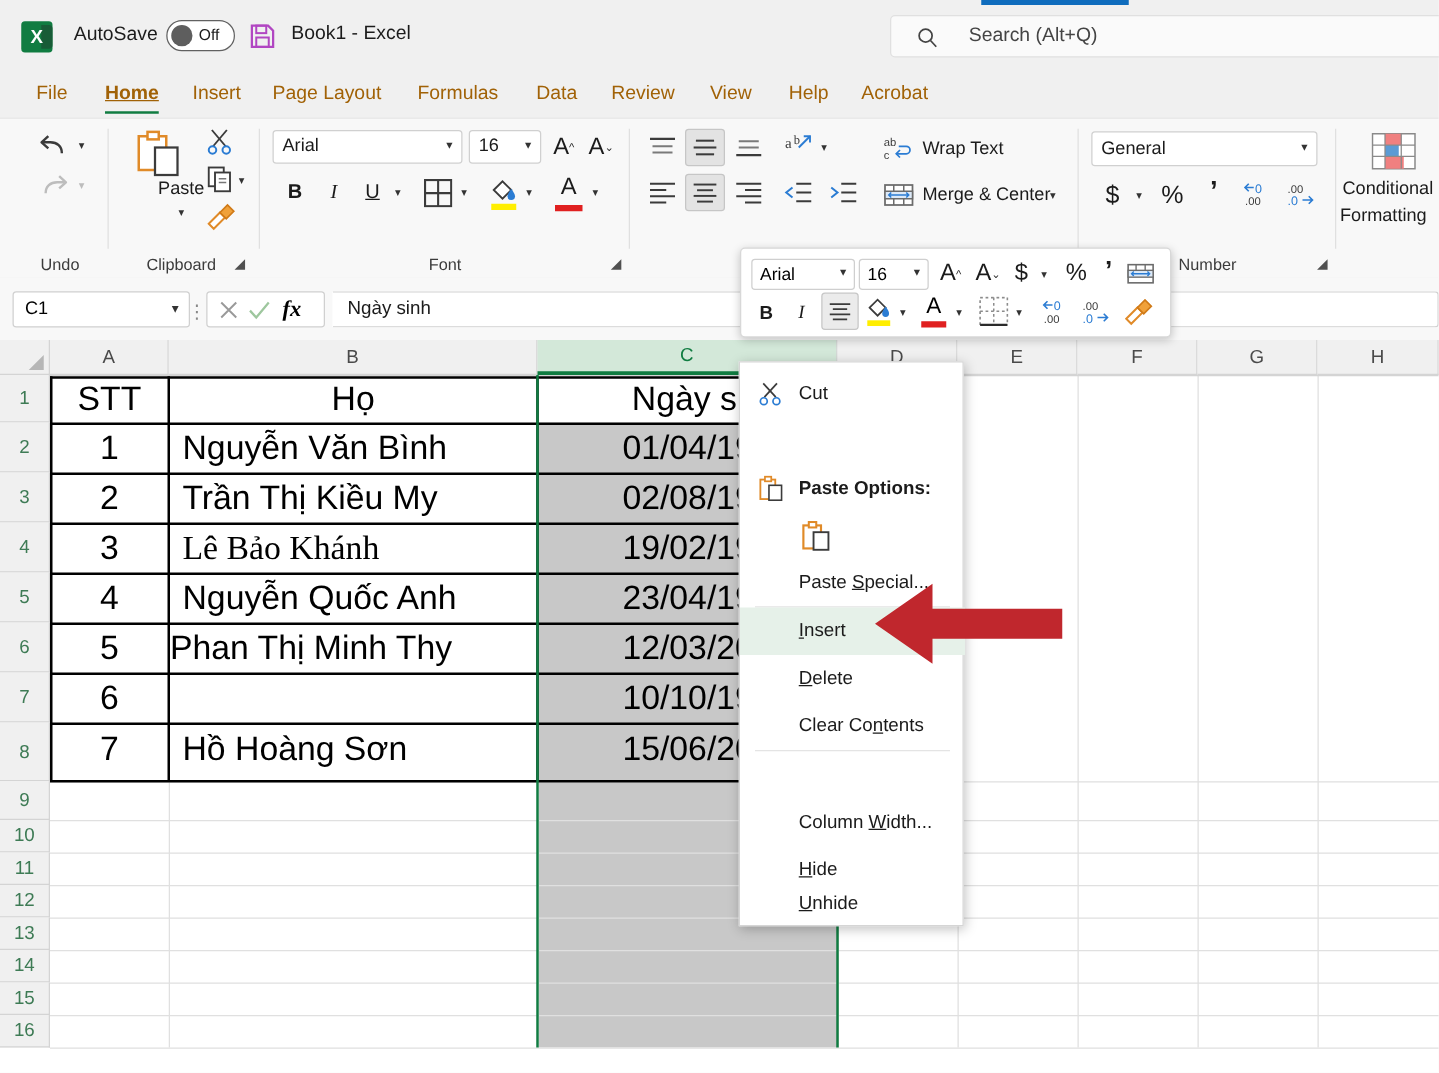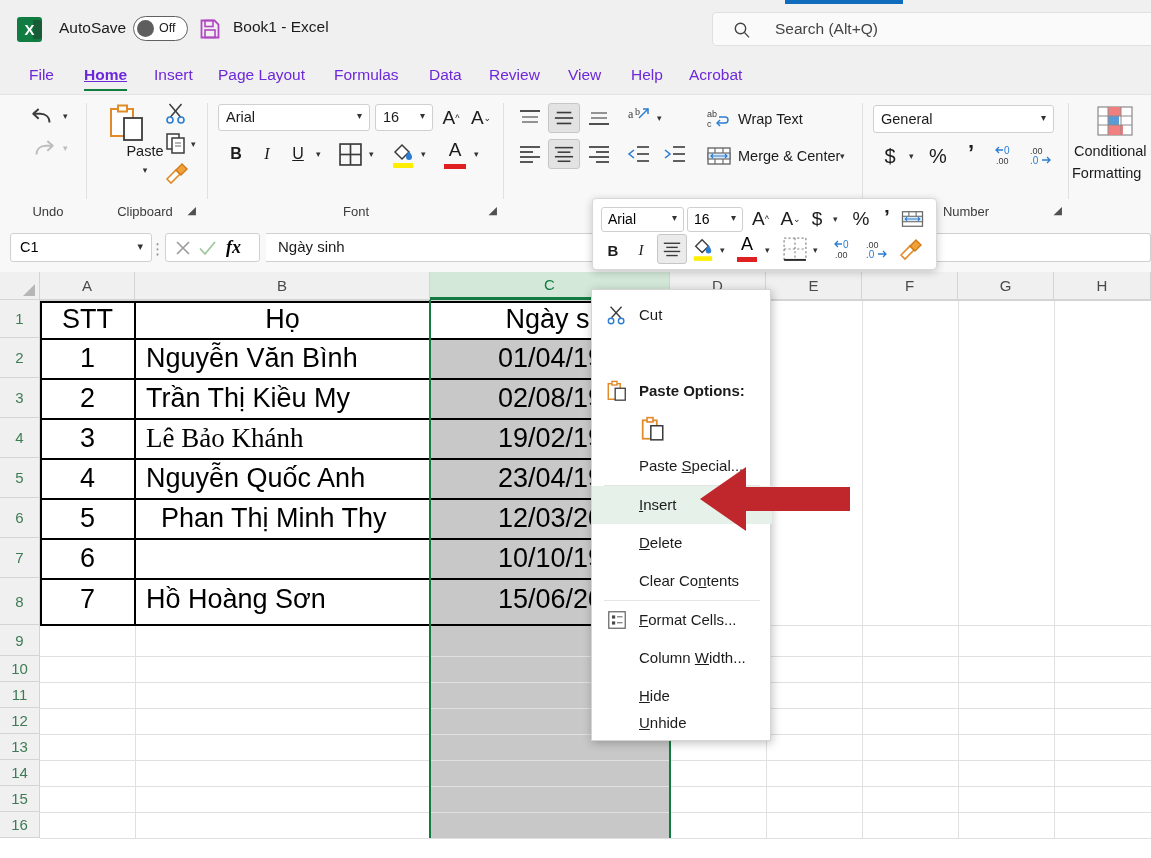--- a/index.html
+++ b/index.html
@@ -46,21 +46,21 @@
     position:absolute; left:712px; top:12px; width:475px; height:34px;
     background:#fafafa; border:1px solid #e0e0e0; border-radius:4px;
   }
   .searchbox .mag{ position:absolute; left:20px; top:8px; }
   .searchbox .ph{ position:absolute; left:62px; top:7px; font-size:15.5px; color:#444; }
 
   
   .tabstrip{ position:absolute; left:0; top:58px; width:1151px; height:36px; background:#f0f0f0; }
   .tab{
     position:absolute; top:0; height:36px; padding:0 11px;
-    font-size:15.5px; color:#6d28d9; line-height:33px; white-space:nowrap; cursor:default;
+    font-size:15.5px; color:#a16207; line-height:33px; white-space:nowrap; cursor:default;
   }
   .tab.active{ font-weight:bold;text-decoration:underline; }
   .tab.active::after{
     content:""; position:absolute; left:11px; right:11px; bottom:3px; height:2.5px; background:#107c41;
   }
 
   
   .ribbon{
     position:absolute; left:0; top:94px; width:1151px; height:128px;
     background:#f8f8f8; border-top:1px solid #e3e3e3;
@@ -535,21 +535,21 @@
   <div class="cell" style="left:136px; top:108px; width:293px; height:38px;">
         <div class="ct" style="top:3px; text-align:left; padding-left:10px; font-size:27px;">Trần Thị Kiều My</div>
       </div>
   <div class="cell" style="left:136px; top:148px; width:293px; height:38px;font-family:Liberation Serif, serif;">
         <div class="ct" style="top:3px; text-align:left; padding-left:10px; font-size:27px;">Lê Bảo Khánh</div>
       </div>
   <div class="cell" style="left:136px; top:188px; width:293px; height:38px;">
         <div class="ct" style="top:3px; text-align:left; padding-left:10px; font-size:27px;">Nguyễn Quốc Anh</div>
       </div>
   <div class="cell" style="left:136px; top:228px; width:293px; height:38px;">
-        <div class="ct" style="top:3px; text-align:left; padding-left:25px; font-size:27px;">Phan Thị Minh Thy</div>
+        <div class="ct" style="top:3px; text-align:left; padding-left:0; font-size:27px;">Phan Thị Minh Thy</div>
       </div>
   <div class="cell" style="left:136px; top:308px; width:293px; height:44px;">
         <div class="ct" style="top:4px; text-align:left; padding-left:10px; font-size:27px;">Hồ Hoàng Sơn</div>
       </div>
 
   <div class="cell" style="left:431px; top:30px;  width:239px; height:36px;">
         <div class="ct" style="top:2px; text-align:center; font-size:27px;">Ngày si</div>
       </div>
   <div class="cell" style="left:431px; top:68px;  width:239px; height:38px;">
         <div class="ct" style="top:3px; text-align:center; font-size:27px;">01/04/19</div>
@@ -685,30 +685,20 @@
 
   <div class="ctx-item" style="top:234px;">
     <div class="ctx-label"><span class="u">D</span>elete</div>
   </div>
 
   <div class="ctx-item" style="top:272px;">
     <div class="ctx-label">Clear Co<span class="u">n</span>tents</div>
   </div>
   <div class="ctx-sep" style="top:310px;"></div>
 
-  <div class="ctx-item" style="top:311px;">
-    <svg class="ctx-ico" viewBox="0 0 24 24">
-      <rect x="3" y="3" width="18" height="18" fill="#fff" stroke="#6b6b6b" stroke-width="1.4"></rect>
-      <rect x="6.5" y="7" width="3.5" height="3.5" fill="#4a4a4a"></rect>
-      <rect x="6.5" y="13.5" width="3.5" height="3.5" fill="#4a4a4a"></rect>
-      <line x1="12" y1="8.5" x2="18" y2="8.5" stroke="#6b6b6b" stroke-width="1.2"></line>
-      <line x1="12" y1="15" x2="18" y2="15" stroke="#6b6b6b" stroke-width="1.2"></line>
-    </svg>
-    <div class="ctx-label"><span class="u">F</span>ormat Cells...</div>
-  </div>
 
   <div class="ctx-item" style="top:349px;">
     <div class="ctx-label">Column <span class="u">W</span>idth...</div>
   </div>
 
   <div class="ctx-item" style="top:387px;">
     <div class="ctx-label"><span class="u">H</span>ide</div>
   </div>
 
   <div class="ctx-item" style="top:414px;">

